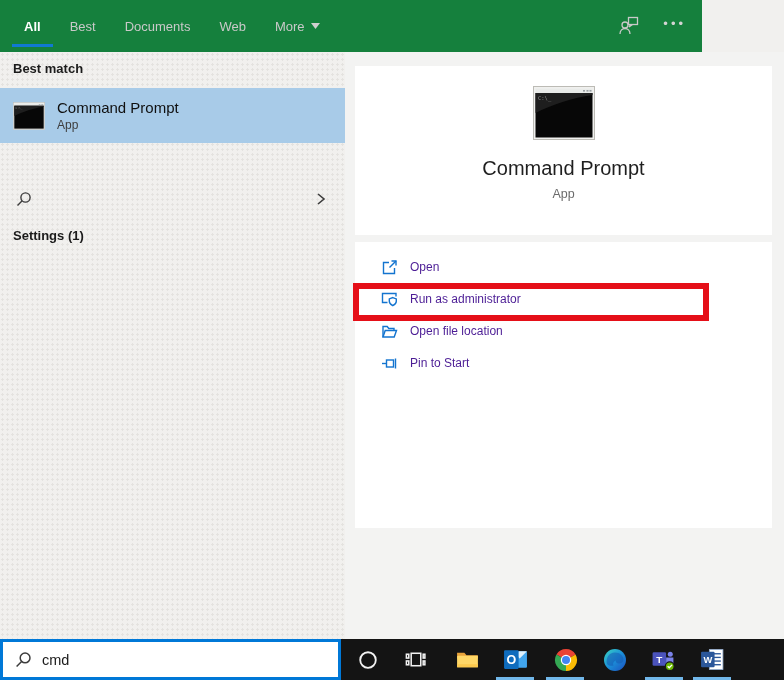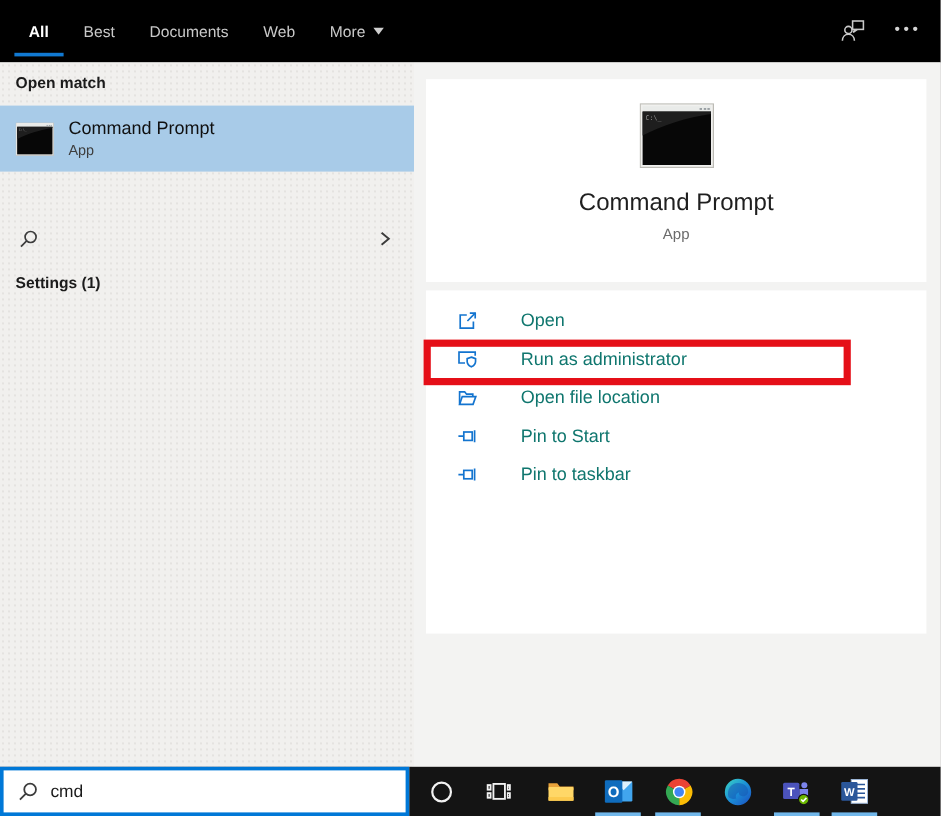--- a/index.html
+++ b/index.html
@@ -3,22 +3,22 @@
 <meta charset="utf-8">
 <style>
   * { margin:0; padding:0; box-sizing:border-box; }
   body { font-family:"Liberation Sans", sans-serif; background:#888; }
   .screen{
     position:relative; width:784px; height:680px; overflow:hidden;
     background:#f1f0ee; font-family:"Liberation Sans", sans-serif;
   }
   
   .topbar{
-    position:absolute; left:0; top:0; width:784px; height:52px;
-    background:#000000; display:flex; align-items:center;
+    position:absolute; left:0; top:0; width:702px; height:52px;
+    background:#15803d; display:flex; align-items:center;
   }
   .tabs{ display:flex; gap:29px; margin-left:24px; height:100%; align-items:center; }
   .tab{ position:relative; font-size:13px; color:#c9c9c9; cursor:default; display:flex; align-items:center; gap:6px;}
   .tab.active{ color:#ffffff; font-weight:bold; }
   .tab.active::after{
     content:''; position:absolute; left:-12px; right:-12px; bottom:-13px;
     height:3px; background:#1179d2;
   }
   .topbar-right{ margin-left:auto; margin-right:16px; display:flex; align-items:center; gap:22px; }
   .ellipsis{ color:#d4d4d4; font-size:13px; letter-spacing:3px; line-height:1; padding-bottom:6px;}
@@ -59,21 +59,21 @@
   .card{ position:absolute; left:10px; width:417px; background:#ffffff; }
   .card-top{ top:14px; height:169px; text-align:center; }
   .card-top .big-icon{ margin-top:20px; }
   .pv-title{ font-size:20px; color:#1f1f1f; margin-top:13px; }
   .pv-sub{ font-size:12.5px; color:#6b6b6b; margin-top:7px; }
   .card-actions{ top:190px; height:286px; padding-top:9px; }
   .action-row{
     height:32px; display:flex; align-items:center; padding-left:26px; gap:12px;
     cursor:default;
   }
-  .action-label{ font-size:15px; color:#0f766e;margin-left:24px; }
+  .action-label{ font-size:12px; color:#4c1d95; }
   .red-box{
     position:absolute; left:8px; top:231px; width:356px; height:38px;
     border:6px solid #e50f18; pointer-events:none;
   }
   
   .taskbar{
     position:absolute; left:0; top:639px; width:784px; height:41px;
     background:#141414;
   }
   .tb-search{
@@ -133,21 +133,21 @@
         <rect x="11.5" y="3.5" width="9" height="7"></rect>
         <path d="M13.5 10.5 L12 13 L15.5 10.5"></path>
         <circle cx="8" cy="11" r="3"></circle>
         <path d="M3 20 C3 16.5 5.3 14.5 8 14.5 C10.7 14.5 13 16.5 13 20"></path>
       </svg>
       <span class="ellipsis">•••</span>
     </div>
   </div>
 
   <div class="left-panel">
-    <div class="section-header hdr-best">Open match</div>
+    <div class="section-header hdr-best">Best match</div>
 
     <div class="best-match-item">
       <svg class="app-icon" width="32" height="28" viewBox="0 0 62 54">
         <use href="#cmd-icon-def"></use>
       </svg>
       <div class="bm-text">
         <span class="bm-title">Command Prompt</span>
         <span class="bm-sub">App</span>
       </div>
     </div>
@@ -205,28 +205,20 @@
 
       <div class="action-row">
         <svg width="17" height="17" viewBox="0 0 17 17" fill="none" stroke="#1374cf" stroke-width="1.4">
           <line x1="1" y1="8.5" x2="5.5" y2="8.5"></line>
           <rect x="5.5" y="5" width="7" height="7"></rect>
           <line x1="14.5" y1="3.5" x2="14.5" y2="13.5"></line>
         </svg>
         <span class="action-label">Pin to Start</span>
       </div>
 
-      <div class="action-row">
-        <svg width="17" height="17" viewBox="0 0 17 17" fill="none" stroke="#1374cf" stroke-width="1.4">
-          <line x1="1" y1="8.5" x2="5.5" y2="8.5"></line>
-          <rect x="5.5" y="5" width="7" height="7"></rect>
-          <line x1="14.5" y1="3.5" x2="14.5" y2="13.5"></line>
-        </svg>
-        <span class="action-label">Pin to taskbar</span>
-      </div>
     </div>
 
     <div class="red-box"></div>
   </div>
 
   <div class="taskbar">
 
     <div class="tb-search">
       <svg class="mag" width="17" height="17" viewBox="0 0 16 16" fill="none" stroke="#3c3c3c" stroke-width="1.4">
         <circle cx="9.5" cy="6.5" r="4.6"></circle>

